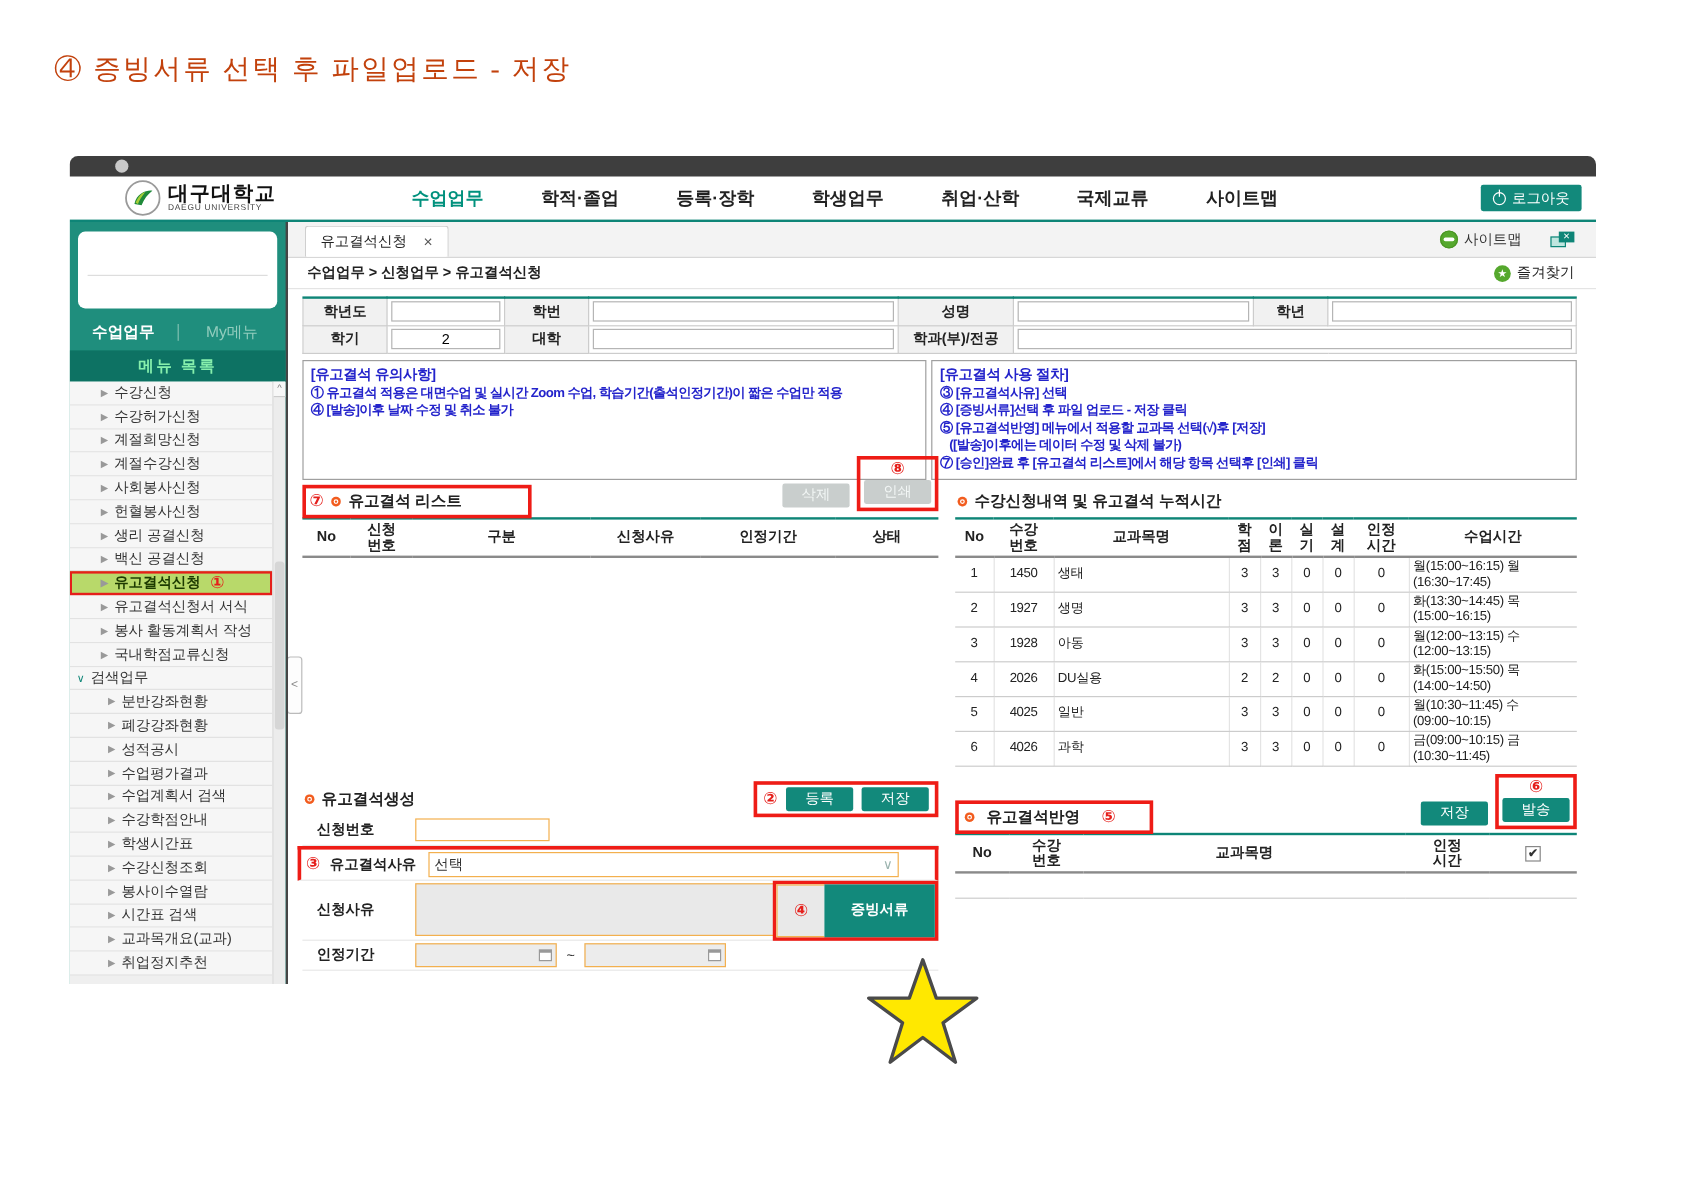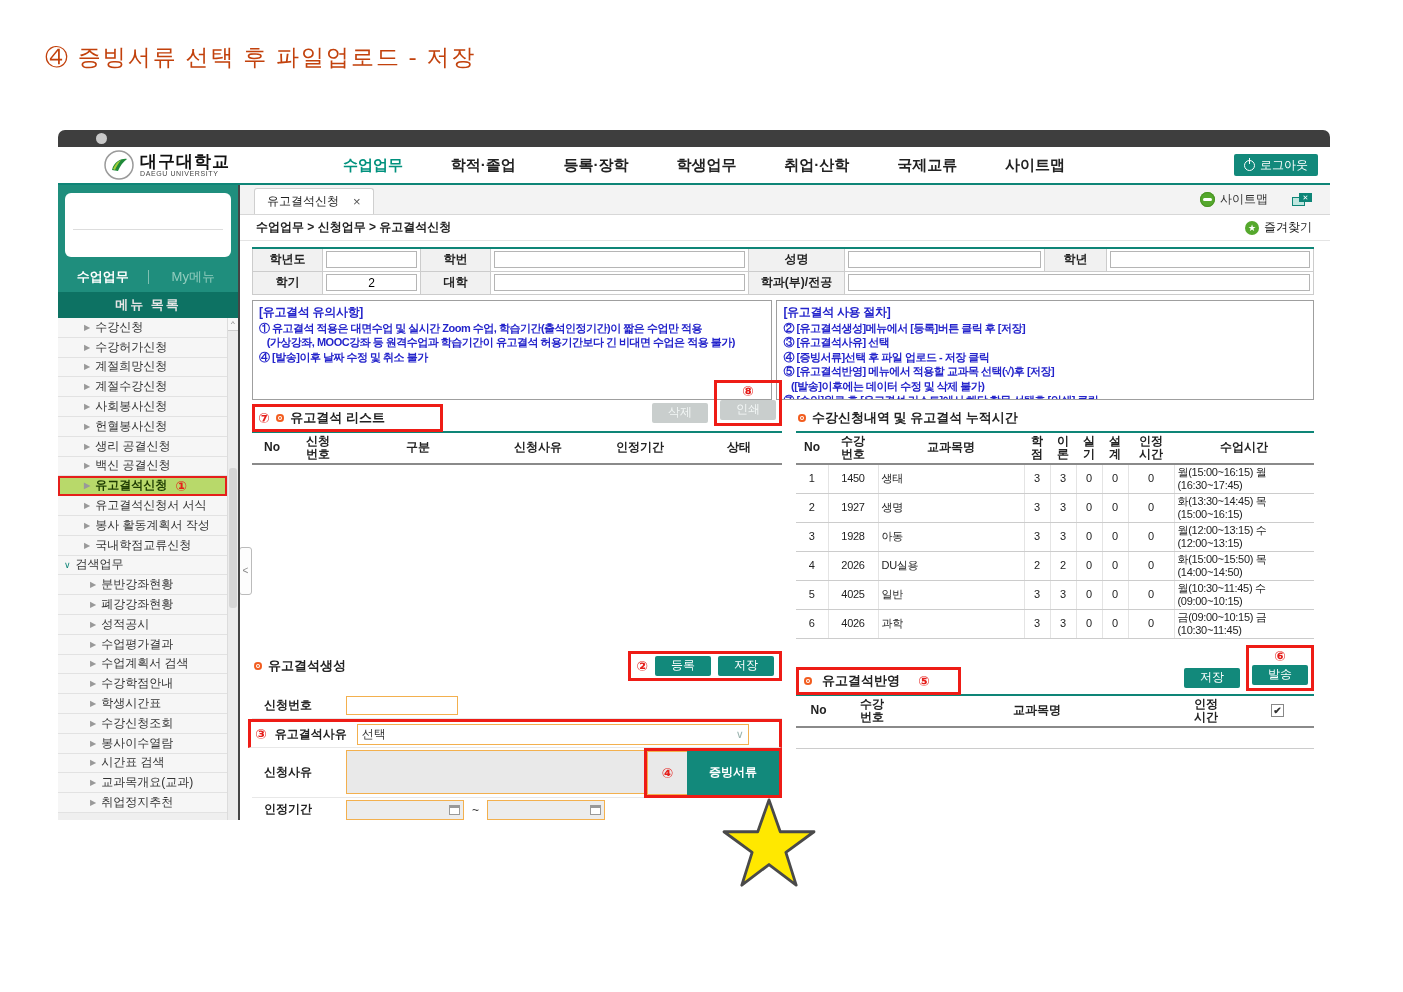--- a/index.html
+++ b/index.html
@@ -27,21 +27,21 @@
   .appbody { display:flex; height:635px; }
 
   
   .sidebar { width:182px; background:#1f8e7d; border-right:2px solid #454545; display:flex; flex-direction:column; overflow:hidden; flex-shrink:0; }
   .userbox { background:#fff; border-radius:6px; margin:8px 7px 5px; height:64px; position:relative; }
   .userbox::after { content:""; position:absolute; left:8px; right:8px; top:36px; border-top:1px solid #ddd; }
   .side-tabs { display:flex; align-items:center; height:30px; }
   .side-tab { flex:1; text-align:center; font-size:13px; font-weight:bold; color:#fff; cursor:pointer; }
   .side-tab.secondary { color:#93cdbe; font-weight:normal; }
   .side-tab-divider { width:1px; height:14px; background:#7fc0b2; }
-  .menu-header { background:#0d7263; color:#e5e5e5; text-align:center; font-size:13px; font-weight:bold; height:26px; line-height:26px; letter-spacing:2px; }
+  .menu-header { background:#0d7263; color:#86efac; text-align:center; font-size:13px; font-weight:bold; height:26px; line-height:26px; letter-spacing:2px; }
   .menu-wrap { position:relative; flex:1; background:#efefef; overflow:hidden; }
   .menu-list { margin-right:11px; }
   .menu-item { display:flex; align-items:center; height:19.8px; border-bottom:1px solid #e2e2e2; background:#f6f6f6; font-size:12px; color:#333; padding-left:26px; gap:5px; cursor:pointer; }
   .menu-item.t-section { padding-left:6px; }
   .menu-item.t-sub { padding-left:32px; }
   .menu-item.t-active { background:#b8d96a; outline:2px solid #e51f1b; outline-offset:-2px; font-weight:bold; color:#1d3b00; }
   .mi-arrow { font-size:8px; color:#999; flex-shrink:0; }
   .t-section .mi-arrow { color:#0e8577; font-size:9px; }
   .menu-item .badge { margin-left:3px; }
   .menu-scroll { position:absolute; right:0; top:0; bottom:0; width:11px; background:#ececec; border-left:1px solid #dcdcdc; }
@@ -108,21 +108,21 @@
   table.grid { width:100%; border-collapse:collapse; border-top:2px solid #0e8577; margin-top:1px; table-layout:fixed; }
   table.grid th { border-bottom:2px solid #8a8a8a; font-size:12px; font-weight:bold; color:#222; padding:2px 1px; white-space:pre-line; line-height:13px; text-align:center; }
   table.grid td { border-bottom:1px solid #ccc; border-right:1px solid #e4e4e4; font-size:11px; color:#222; padding:1px 3px; text-align:center; line-height:13px; letter-spacing:-.3px; }
   table.grid td:last-child { border-right:none; text-align:left; }
   table.grid td.name { text-align:left; }
   .empty-body { height:164px; }
   .empty-apply { height:22px; border-bottom:1px solid #ccc; }
   .cb { display:inline-block; width:13px; height:13px; border:1px solid #888; background:#fff; font-size:10px; line-height:12px; color:#333; cursor:pointer; }
 
   
-  .frm { margin-top:16px; }
+  .frm { margin-top:2px; }
   .frm-row { display:flex; align-items:center; min-height:25px; border-bottom:1px solid #e8e8e8; position:relative; }
   .frm-label { width:94px; padding-left:12px; font-size:12px; font-weight:bold; color:#222; flex-shrink:0; }
   .inp-orange { border:1px solid #f3b04e; height:19px; font-size:12px; padding:0 3px; background:#fff; }
   .reason-row { margin-left:-4px; padding:2px 0 2px 4px; }
   .reason-row .badge { margin-right:6px; }
   .select-box { display:flex; align-items:center; border:1px solid #f3b04e; height:21px; width:392px; background:#fff; font-size:12px; color:#333; padding:0 4px; cursor:pointer; }
   .chevron { margin-left:auto; color:#9ab3ae; font-size:11px; }
   .detail-row { height:50px; }
   .detail-ta { width:300px; height:44px; background:#e9e9e9; border:1px solid #f3b04e; resize:none; }
   .filebox { position:absolute; right:0; top:0; display:flex; align-items:stretch; height:50px; }
@@ -357,28 +357,26 @@
               <td colspan="3"><input class="txt" value="" style=""></td>
             </tr>
           </tbody>
             </table>
 
           <div class="notice-wrap">
             <div class="notice-box nleft">
               <div class="notice-title">[유고결석 유의사항]</div>
               <div>
                   <div class="notice-line">① 유고결석 적용은 대면수업 및 실시간 Zoom 수업, 학습기간(출석인정기간)이 짧은 수업만 적용</div>
-                  <div class="notice-line">   (가상강좌, MOOC강좌 등 원격수업과 학습기간이 유고결석 허용기간보다 긴 비대면 수업은 적용 불가)</div>
                   <div class="notice-line">④ [발송]이후 날짜 수정 및 취소 불가</div>
                 </div>
             </div>
             <div class="notice-box nright">
               <div class="notice-title">[유고결석 사용 절차]</div>
               <div>
-                  <div class="notice-line">② [유고결석생성]메뉴에서 [등록]버튼 클릭 후 [저장]</div>
                   <div class="notice-line">③ [유고결석사유] 선택</div>
                   <div class="notice-line">④ [증빙서류]선택 후 파일 업로드 - 저장 클릭</div>
                   <div class="notice-line">⑤ [유고결석반영] 메뉴에서 적용할 교과목 선택(√)후 [저장]</div>
                   <div class="notice-line">   ([발송]이후에는 데이터 수정 및 삭제 불가)</div>
                   <div class="notice-line">⑦ [승인]완료 후 [유고결석 리스트]에서 해당 항목 선택후 [인쇄] 클릭</div>
                 </div>
             </div>
           </div>
 
           <div class="cols">

